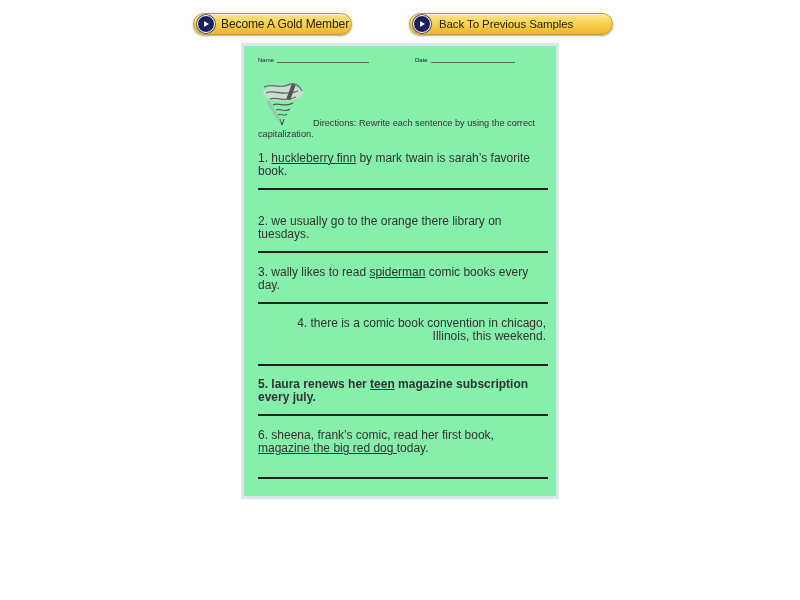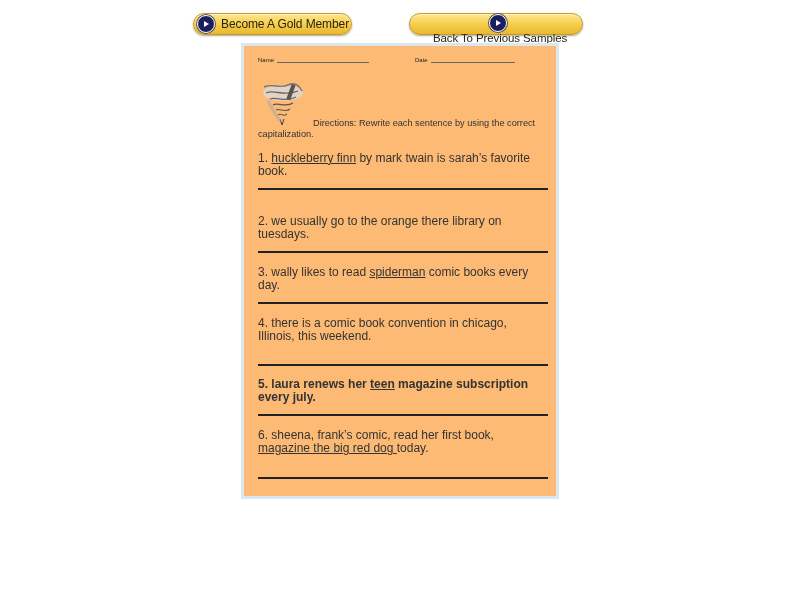--- a/index.html
+++ b/index.html
@@ -23,21 +23,21 @@
       border-radius: 11px;
       background: linear-gradient(#fde690 0%, #f7cf4f 50%, #eab82c 100%);
       border: 1px solid #c99a1c;
       box-shadow: 0 1px 2px rgba(0,0,0,0.35), inset 0 1px 0 rgba(255,255,255,0.6);
       display: flex;
       align-items: center;
       cursor: pointer;
       box-sizing: border-box;
     }
     .nav-button.gold { left: 193px; width: 159px; }
-    .nav-button.back { left: 409px; width: 174px; flex-direction: column; }
+    .nav-button.back { left: 409px; width: 204px; }
     .play-circle {
       width: 16px;
       height: 16px;
       border-radius: 50%;
       background: #1c1f5e;
       border: 1.5px solid #ffffff;
       box-shadow: 0 0 0 1px #555;
       margin-left: 3px;
       display: flex;
       align-items: center;
@@ -55,21 +55,21 @@
     .nav-button.back .nav-label { margin-left: 8px; font-size: 11.5px; }
 
     .worksheet-frame {
       position: absolute;
       left: 241px;
       top: 43px;
       width: 318px;
       height: 456px;
       border: 3px solid #dbe6ee;
       box-sizing: border-box;
-      background: #fdba74;
+      background: #86efac;
     }
     .worksheet {
       position: absolute;
       left: 0; top: 0; right: 0; bottom: 0;
       color: #333;
     }
     .hdr-field {
       position: absolute;
       top: 10px;
       font-size: 6px;
@@ -186,21 +186,21 @@
       <div class="question" style="top:169px;">
         <span>2.</span><span> we usually go to the orange there library on tuesdays.</span>
       </div>
       <div class="answer-line" style="top:205px;"></div>
 
       <div class="question" style="top:220px;">
         <span>3.</span><span> wally likes to read </span><span class="u">spiderman</span><span> comic books every day.</span>
       </div>
       <div class="answer-line" style="top:256px;"></div>
 
-      <div class="question" style="top:271px;">
+      <div class="question" style="top:271px;text-align:right;">
         <span>4.</span><span> there is a comic book convention in chicago, Illinois, this weekend.</span>
       </div>
       <div class="answer-line" style="top:318px;"></div>
 
       <div class="question" style="top:332px;font-weight:bold;">
         <span>5.</span><span> laura renews her </span><span class="u">teen</span><span> magazine subscription every july.</span>
       </div>
       <div class="answer-line" style="top:368px;"></div>
 
       <div class="question" style="top:383px;">

